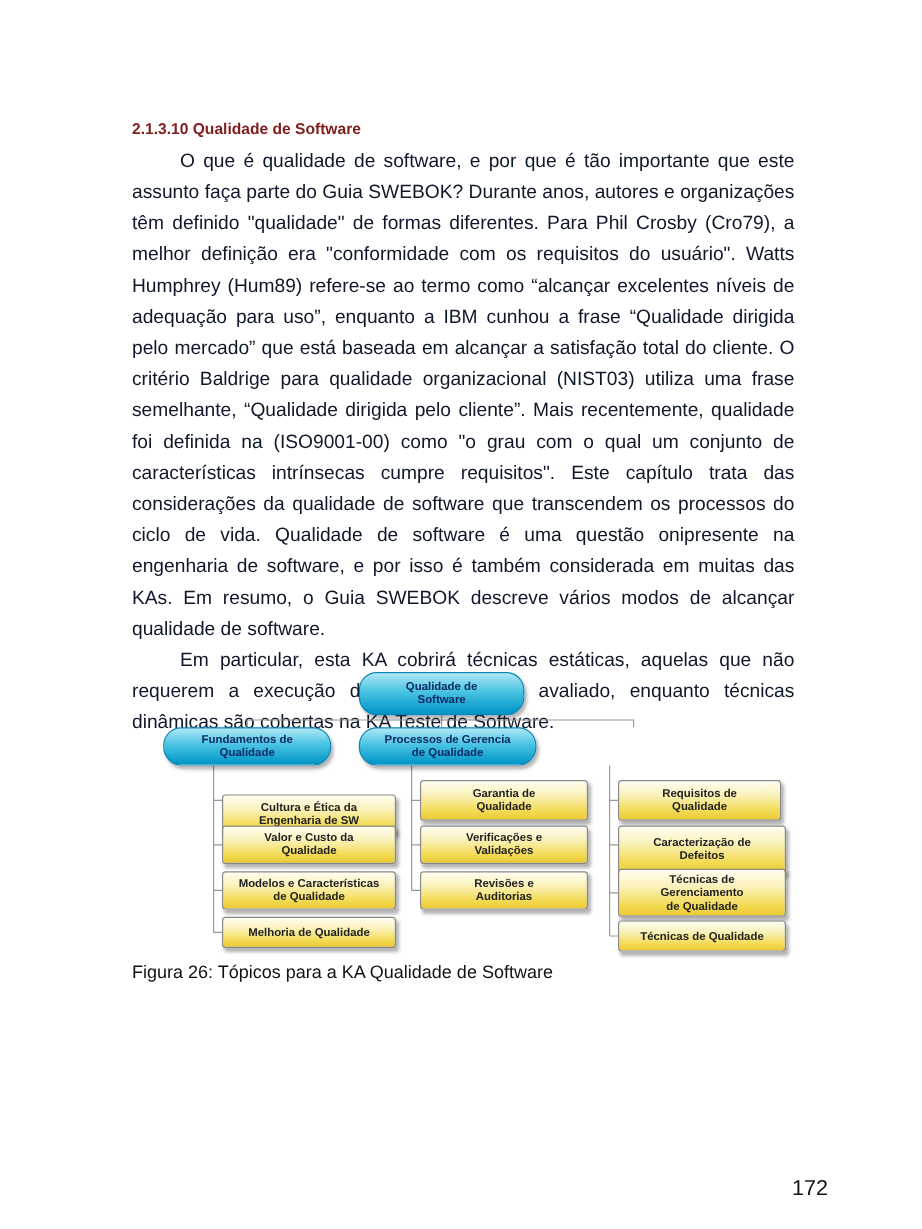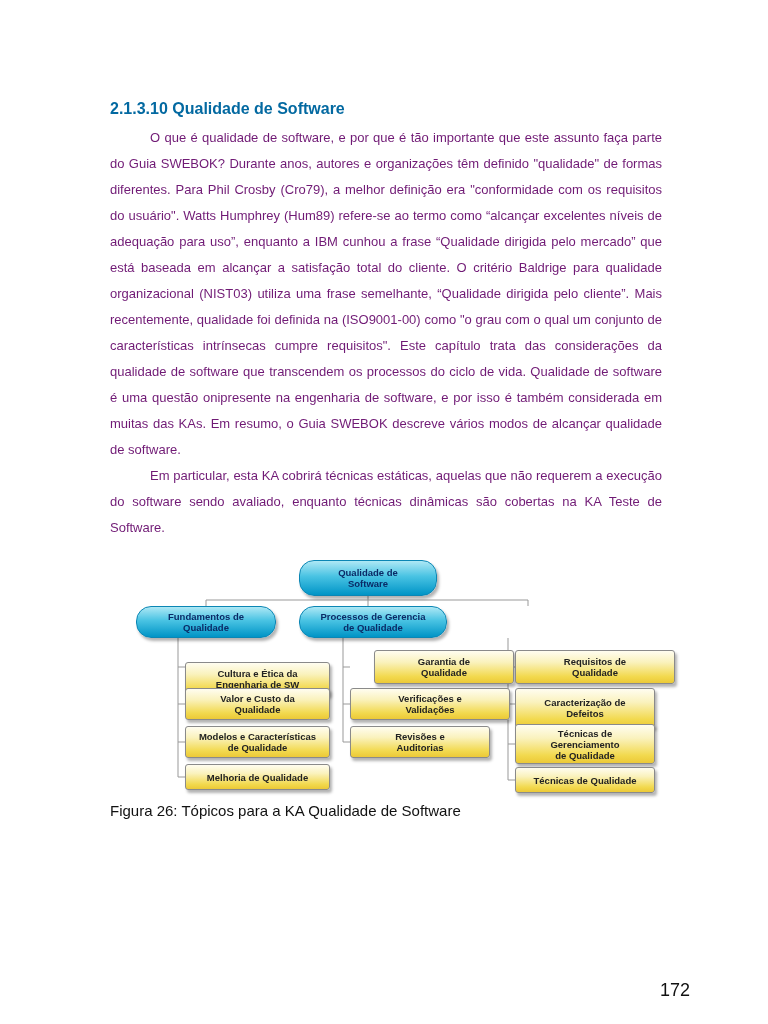--- a/index.html
+++ b/index.html
@@ -7,25 +7,25 @@
     width:768px; height:1024px;
     background:#ffffff;
     font-family:"Liberation Sans", sans-serif;
     color:#1a1a1a;
   }
   .page { position:relative; width:768px; height:1024px; background:#ffffff; overflow:hidden; }
 
   .content { position:absolute; left:110px; top:100px; width:552px; }
 
   .section-heading {
-    font-size:16px; font-weight:bold; margin:0 0 7px 0; color:#0369a1;
+    font-size:13px; font-weight:bold; margin:0 0 7px 0; color:#7f1d1d;
   }
   .body-text {
-    font-size:13px; line-height:26px; text-align:justify;
-    text-indent:40px; margin:0; color:#701a75;
+    font-size:16px; line-height:26px; text-align:justify;
+    text-indent:40px; margin:0; color:#0f172a;
   }
 
   
   .diagram { position:absolute; left:110px; top:558px; width:560px; height:245px; }
   .connectors { position:absolute; left:0; top:0; width:560px; height:245px; }
 
   .node {
     position:absolute; display:flex; align-items:center; justify-content:center;
     text-align:center; font-weight:bold; white-space:pre-line;
     font-size:9.5px; line-height:11px; box-sizing:border-box; padding:1px 3px;
@@ -44,25 +44,25 @@
   .n-root { left:189px; top:2px;   width:138px; height:36px; }
   .n-b0   { left:26px;  top:48px;  width:140px; height:32px; }
   .n-b1   { left:189px; top:48px;  width:148px; height:32px; }
   .n-b2   { left:350px; top:48px;  width:138px; height:32px; }
 
   .c0-0 { left:75px;  top:92px;  width:145px; height:34px;margin-top:12px; }
   .c0-1 { left:75px;  top:130px; width:145px; height:32px; }
   .c0-2 { left:75px;  top:168px; width:145px; height:32px; }
   .c0-3 { left:75px;  top:206px; width:145px; height:26px; }
 
-  .c1-0 { left:240px; top:92px;  width:140px; height:34px;margin-left:24px; }
-  .c1-1 { left:240px; top:130px; width:160px; height:32px; }
+  .c1-0 { left:240px; top:92px;  width:140px; height:34px; }
+  .c1-1 { left:240px; top:130px; width:140px; height:32px; }
   .c1-2 { left:240px; top:168px; width:140px; height:32px; }
 
-  .c2-0 { left:405px; top:92px;  width:160px; height:34px; }
+  .c2-0 { left:405px; top:92px;  width:136px; height:34px; }
   .c2-1 { left:405px; top:130px; width:140px; height:40px; }
   .c2-2 { left:405px; top:166px; width:140px; height:40px; }
   .c2-3 { left:405px; top:209px; width:140px; height:26px; }
 
   .figure-caption {
     position:absolute; left:110px; top:802px; width:552px;
     font-size:15px; color:#111;
   }
   .page-number {
     position:absolute; right:78px; top:956px;

